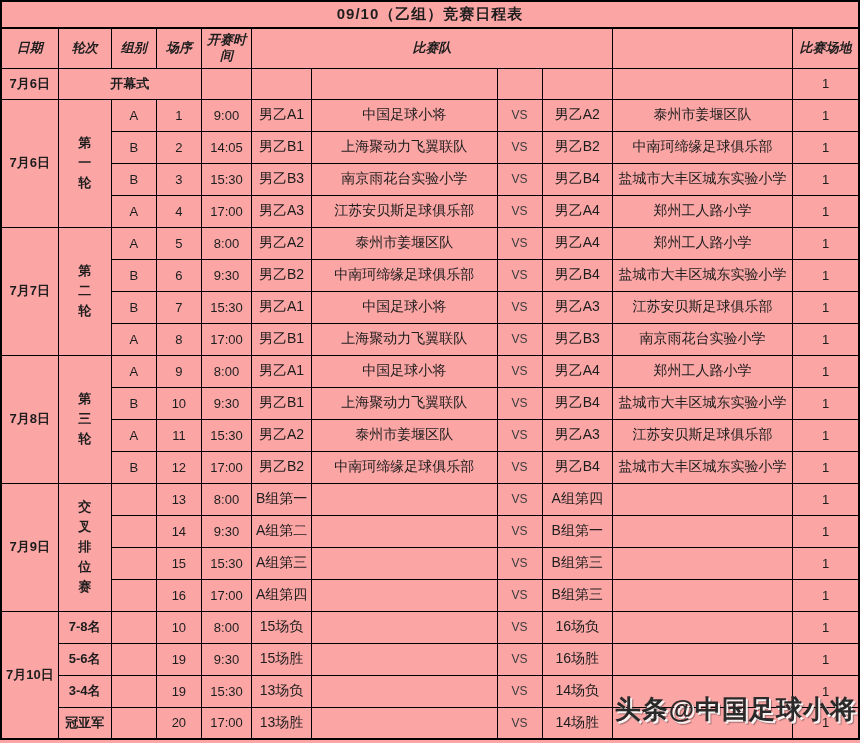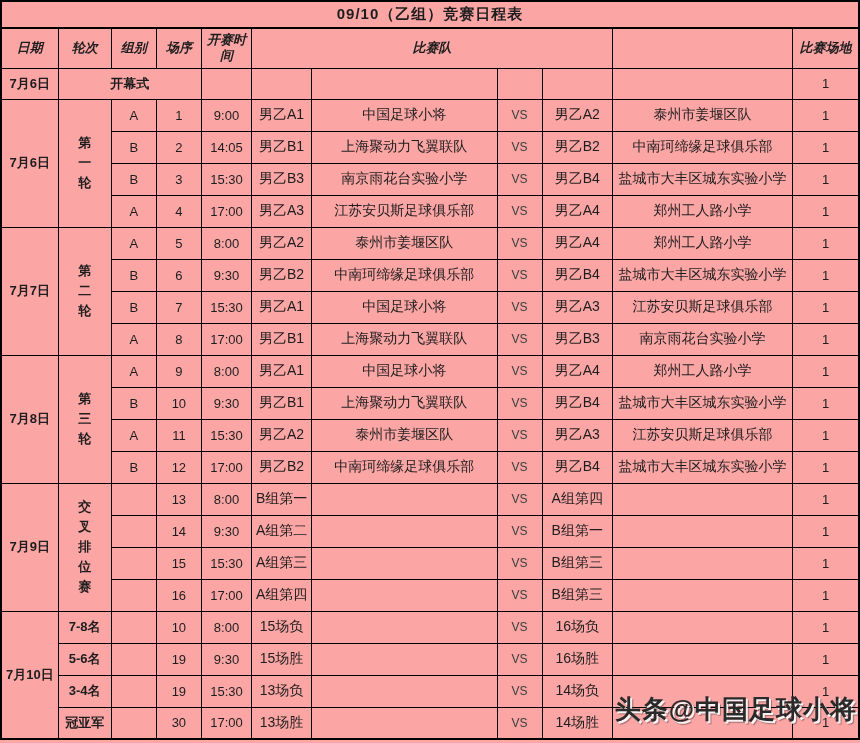--- a/index.html
+++ b/index.html
@@ -308,21 +308,21 @@
           <td class="code">13场负</td>
           <td class="name"></td>
           <td class="vs">VS</td>
           <td class="code">14场负</td>
           <td class="name"></td>
           <td>1</td>
         </tr>
         <tr>
           <td class="bold">冠亚军</td>
           <td></td>
-          <td>30</td>
+          <td>20</td>
           <td>17:00</td>
           <td class="code">13场胜</td>
           <td class="name"></td>
           <td class="vs">VS</td>
           <td class="code">14场胜</td>
           <td class="name"></td>
           <td>1</td>
         </tr>
       </tbody>
   </table>

